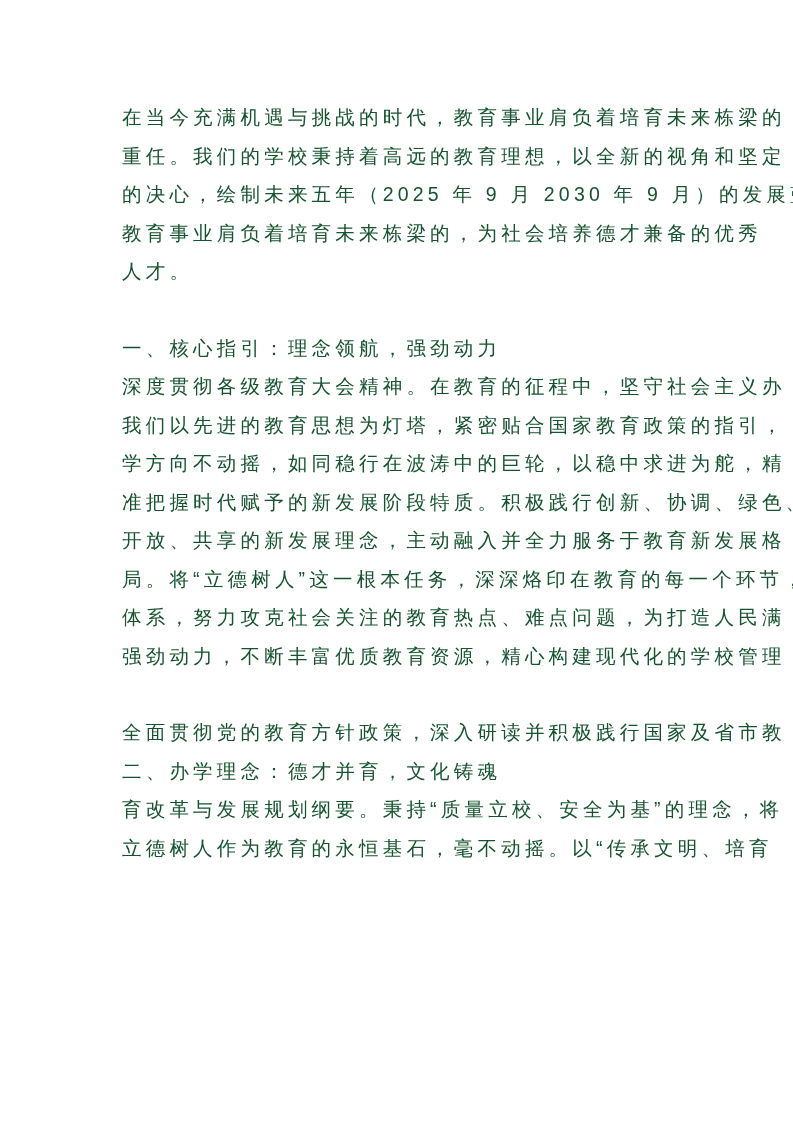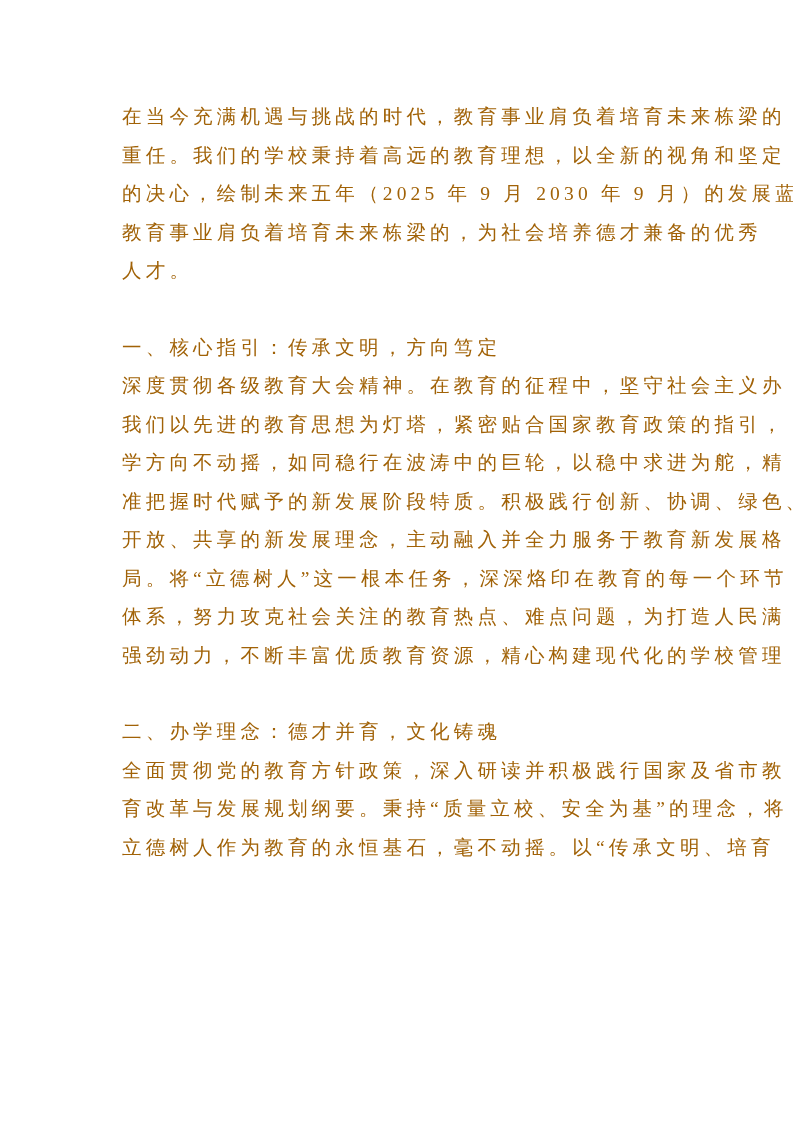--- a/index.html
+++ b/index.html
@@ -1,20 +1,20 @@
 <!DOCTYPE html>
 <html><head>
 <meta charset="utf-8">
 <style>
   html, body { margin: 0; padding: 0; background: #ffffff; }
   body { width: 793px; height: 1122px; position: relative; overflow: hidden; }
   .page {
     position: absolute; left: 122px; top: 98px; width: 560px;
-    font-family: Liberation Serif, serif;
-    color: #a16207; font-size: 19.5px;
+    font-family: Liberation Sans, sans-serif;
+    color: #14532d; font-size: 19.5px;
   }
   .line {
     height: 38.5px; line-height: 38.5px; white-space: nowrap;
     letter-spacing: 4.2px;
   }
   .gap { height: 38px; }
 </style>
 </head>
 <body>
 
@@ -23,32 +23,32 @@
     <div class="line">在当今充满机遇与挑战的时代，教育事业肩负着培育未来栋梁的</div>
     <div class="line">重任。我们的学校秉持着高远的教育理想，以全新的视角和坚定</div>
     <div class="line">的决心，绘制未来五年（2025 年 9 月 2030 年 9 月）的发展蓝图，</div>
     <div class="line">教育事业肩负着培育未来栋梁的，为社会培养德才兼备的优秀</div>
     <div class="line">人才。</div>
   </div>
 
   <div class="gap"></div>
 
   <div>
-    <div class="line">一、核心指引：传承文明，方向笃定</div>
+    <div class="line">一、核心指引：理念领航，强劲动力</div>
     <div class="line">深度贯彻各级教育大会精神。在教育的征程中，坚守社会主义办</div>
     <div class="line">我们以先进的教育思想为灯塔，紧密贴合国家教育政策的指引，</div>
     <div class="line">学方向不动摇，如同稳行在波涛中的巨轮，以稳中求进为舵，精</div>
     <div class="line">准把握时代赋予的新发展阶段特质。积极践行创新、协调、绿色、</div>
     <div class="line">开放、共享的新发展理念，主动融入并全力服务于教育新发展格</div>
     <div class="line">局。将“立德树人”这一根本任务，深深烙印在教育的每一个环节，</div>
     <div class="line">体系，努力攻克社会关注的教育热点、难点问题，为打造人民满</div>
     <div class="line">强劲动力，不断丰富优质教育资源，精心构建现代化的学校管理</div>
   </div>
 
   <div class="gap"></div>
 
   <div>
+    <div class="line">全面贯彻党的教育方针政策，深入研读并积极践行国家及省市教</div>
     <div class="line">二、办学理念：德才并育，文化铸魂</div>
-    <div class="line">全面贯彻党的教育方针政策，深入研读并积极践行国家及省市教</div>
     <div class="line">育改革与发展规划纲要。秉持“质量立校、安全为基”的理念，将</div>
     <div class="line">立德树人作为教育的永恒基石，毫不动摇。以“传承文明、培育</div>
   </div>
 </div>
 
 </body></html>

